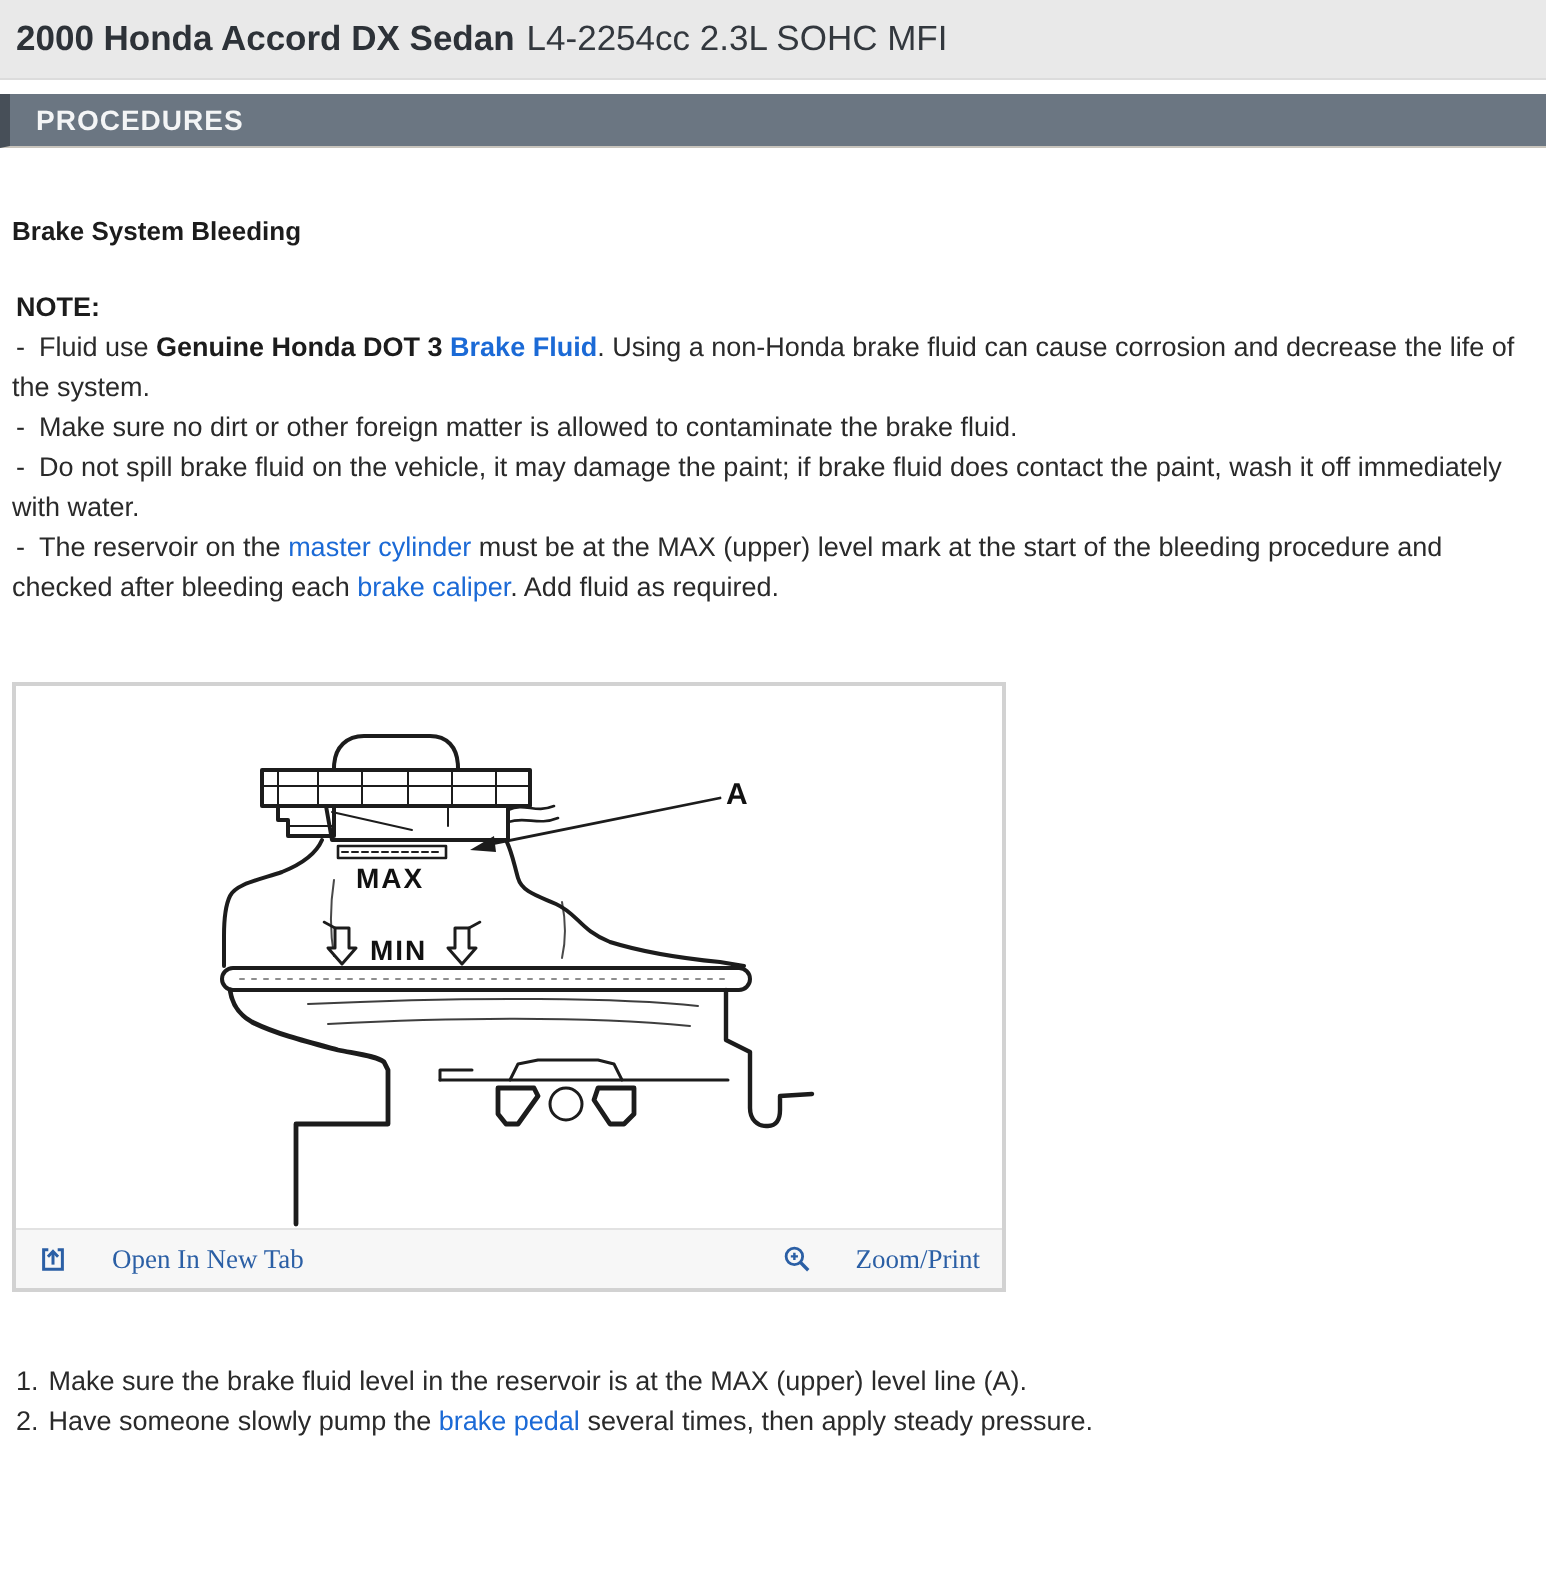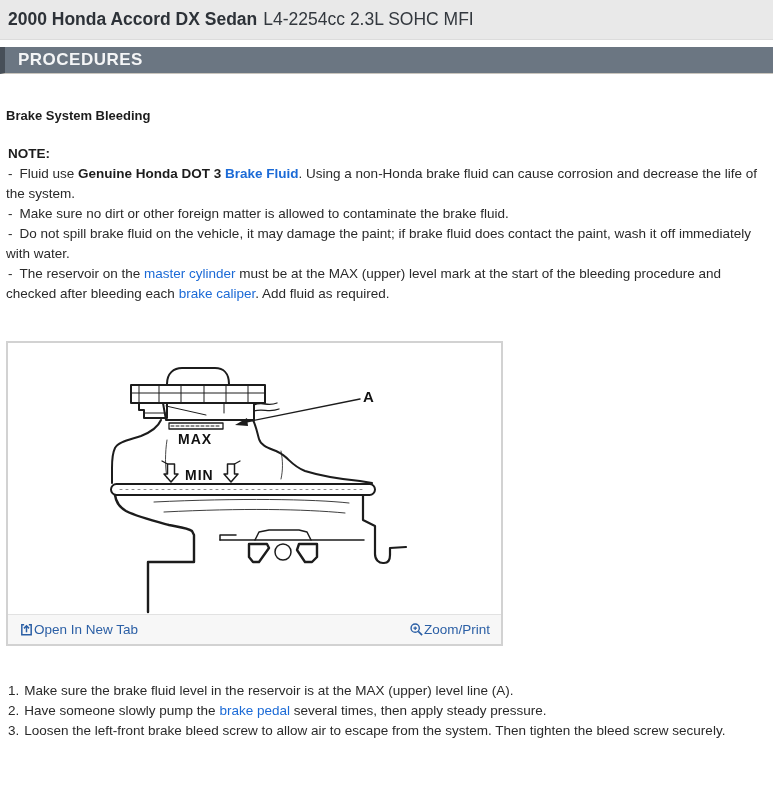--- a/index.html
+++ b/index.html
@@ -16,21 +16,21 @@
     display:flex; align-items:center; padding:0 8px;
     border-bottom:1px solid #dcdcdc;
   }
   .title-bar h1 { font-size:17.5px; font-weight:700; color:#2d3238; white-space:nowrap; }
   .title-bar .t-rest { font-weight:400; color:#33383e; margin-left:6px; }
   .proc-bar {
     margin-top:7px; height:27px;
     background:var(--proc-bar-bg,#6b7682);
     border-left:5px solid var(--proc-bar-accent,#474f58);
     border-bottom:1px solid #c9c5bd;
-    color:#f4f5f6; font-size:17px; font-weight:700; letter-spacing:.5px;
+    color:#f4f5f6; font-size:14px; font-weight:700; letter-spacing:.5px;
     display:flex; align-items:center; padding-left:13px;
     cursor:pointer;
   }
   
   main { padding:0 6px; }
   .section-heading { font-size:13px; font-weight:700; color:#1c1c1c; margin-top:34px; }
   .note-label { font-size:13.5px; font-weight:700; color:#1c1c1c; margin-top:21px; padding-left:2px; line-height:20px; }
   .note { font-size:13.5px; line-height:20px; color:#2a2a2a; }
   .note .dash { padding:0 7px 0 2px; }
   b { font-weight:700; color:#1c1c1c; }
@@ -43,21 +43,21 @@
   }
   .fig-canvas { width:493px; height:271px; background:#fff; }
   .fig-canvas svg { display:block; }
   .fig-footer {
     height:30px; background:#f7f7f7; border-top:1px solid #e2e2e2;
     display:flex; align-items:center; justify-content:space-between;
     padding:0 11px; font-size:13.5px;
   }
   .fig-footer a {
     color:var(--fig-link-blue,#2b5fa5); text-decoration:none; cursor:pointer;
-    display:flex; align-items:flex-start; gap:0;
+    display:flex; align-items:flex-start; gap:22px;font-family:Liberation Serif, serif;
   }
   .fig-footer svg { flex:0 0 auto; }
   
   .steps { margin-top:35px; }
   .step { font-size:13.5px; line-height:20px; color:#2a2a2a; padding-left:2px; }
   .step .num { margin-right:5px; }
 </style>
 </head>
 <body>
 
@@ -162,16 +162,15 @@
           <path d="M6.6,4.7 L6.6,8.5 M4.7,6.6 L8.5,6.6" stroke="currentColor" stroke-width="1.3"></path>
         </svg>
         <span>Zoom/Print</span>
       </a>
     </figcaption>
   </figure>
 
   <div class="steps">
     <p class="step"><span class="num">1.</span><span>Make sure the brake fluid level in the reservoir is at the MAX (upper) level line (A).</span></p>
     <p class="step"><span class="num">2.</span><span>Have someone slowly pump the </span><a class="inline-link">brake pedal</a><span> several times, then apply steady pressure.</span></p>
-    <p class="step"><span class="num">3.</span><span>Loosen the left-front brake bleed screw to allow air to escape from the system. Then tighten the bleed screw securely.</span></p>
   </div>
 
 </main>
 
 </body></html>

